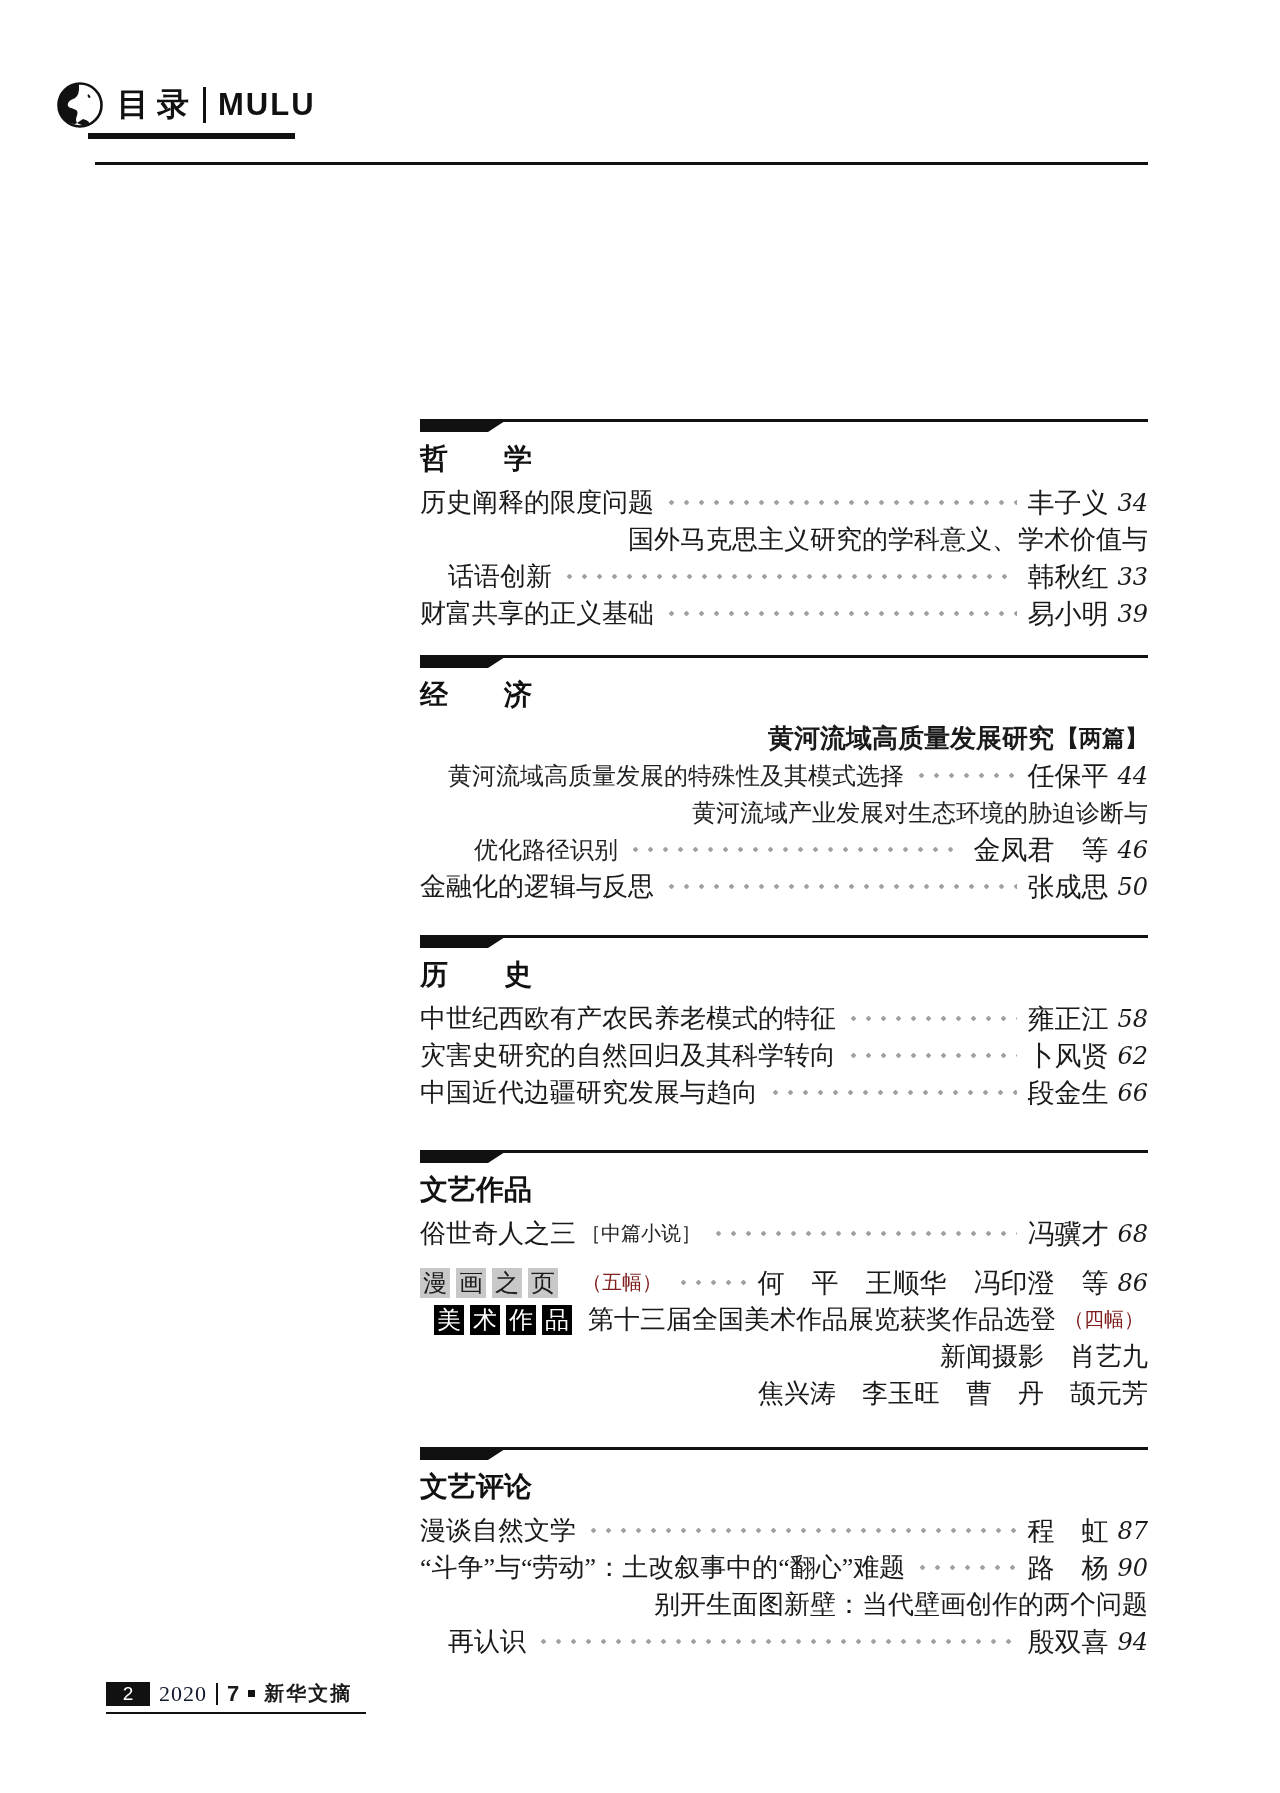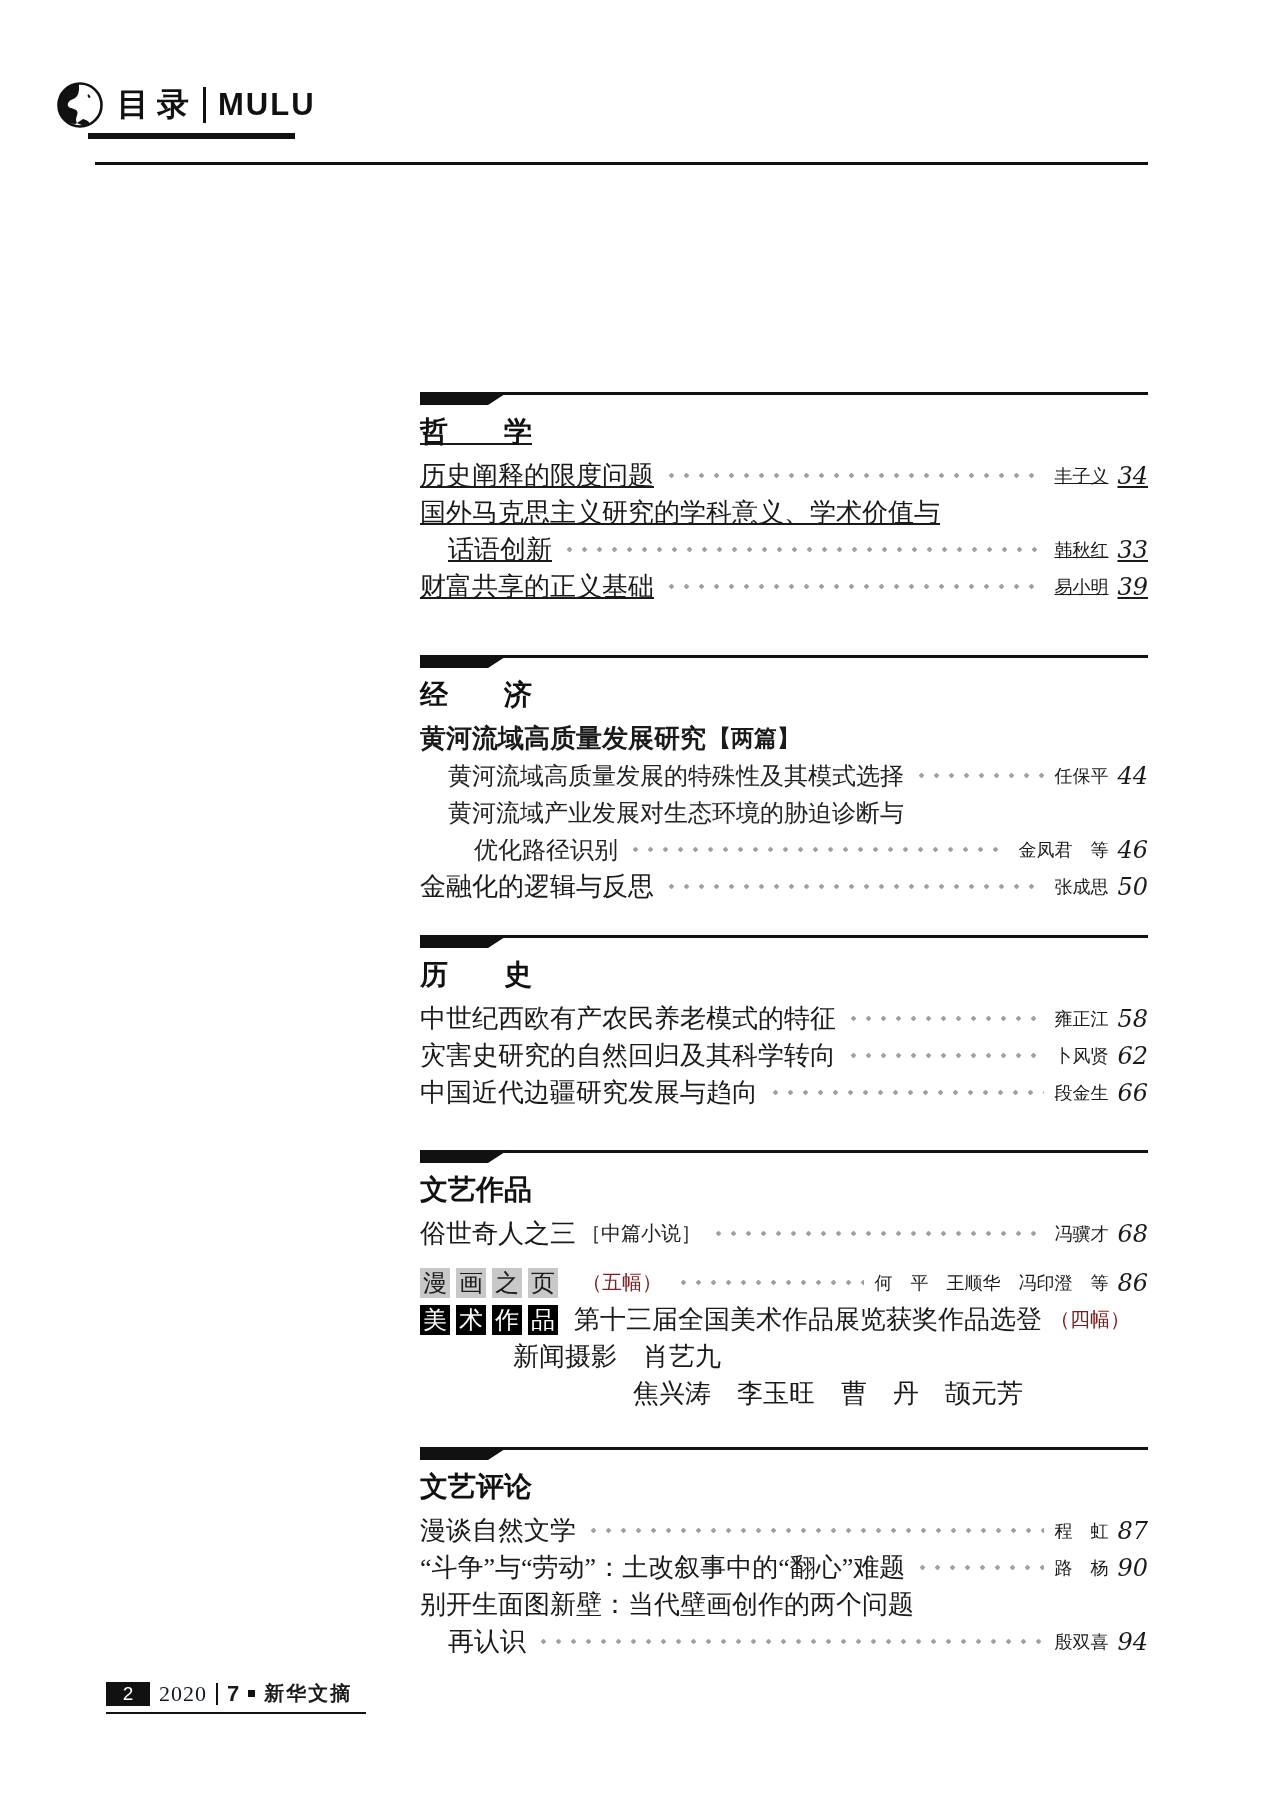--- a/index.html
+++ b/index.html
@@ -20,34 +20,34 @@
   .top-rule { position:absolute; left:95px; top:162px; width:1053px; height:3px; background:#111; }
 
   
   .section { position:absolute; left:420px; width:728px; }
   .secbar { position:relative; height:13px; }
   .secbar-line { position:absolute; top:0; left:0; width:100%; height:3px; background:#111; }
   .secbar-flag { position:absolute; top:0; left:0; width:88px; height:13px; background:#111;
                  clip-path:polygon(0 0, 100% 0, calc(100% - 20px) 100%, 0 100%); }
   .sec-title { margin:10px 0 8px; font-size:28px; font-weight:700; line-height:34px; color:#111; }
 
-  .row { display:flex; align-items:center; height:37px; font-size:26px; white-space:nowrap; }
+  .row { display:flex; align-items:center; height:37px; font-size:26px; white-space:nowrap;justify-content:flex-end; }
   .row .t { white-space:nowrap; }
   .gap-top { margin-top:12px; }
   .ind1 { padding-left:28px; }
   .ind2 { padding-left:54px; }
   .sub { font-family:"Liberation Sans", sans-serif; font-size:24px; color:#222; }
   .bold { font-weight:700; }
   .suffix-bold { font-weight:700; font-size:23px; margin-left:2px; }
   .suffix-small { font-size:20px; margin-left:5px; color:#222; }
   .note { font-size:20px; margin:0 4px 0 8px; color:#7f1d1d; }
 
   .leader { flex:1; height:37px; margin:0 10px;
     background:radial-gradient(circle, #a0a0a0 2px, transparent 2.4px) left center / 15px 5px repeat-x; }
-  .author { white-space:nowrap; font-size:18px; color:#1a1a1a; }
+  .author { white-space:nowrap; font-size:27px; color:#1a1a1a; }
   .page-num { font-family:"DejaVu Serif", serif; font-style:italic; font-size:24px; margin-left:9px; }
 
   .charbox { display:inline-block; width:30px; height:30px; line-height:30px; text-align:center;
              font-size:24px; margin-right:6px; font-family:"Liberation Serif", serif; }
   .box-gray  { background:#c8c8c8; color:#1a1a1a; }
   .box-black { background:#000000; color:#ffffff; }
   .boxes { display:inline-flex; align-items:center; margin-right:10px; }
 
   .authors-line1 { margin-left:213px; }
   .authors-line2 { margin-left:93px; }
@@ -75,21 +75,21 @@
       <path d="M28 39 c4 1 7 3 6 5 c-4 2 -9 1 -12 -1 z" fill="#111"></path>
       <path d="M33 14 c2 1 3 3 2 4 c-2 0 -3 -2 -2 -4 z" fill="#111"></path>
     </svg>
     <span class="mast-cn">目录</span>
     <span class="mast-div"></span>
     <span class="mast-en">MULU</span>
   </div>
   <div class="mast-underline"></div>
   <div class="top-rule"></div>
 
-  <div class="section" style="top:392px;text-decoration:underline;">
+  <div class="section" style="top:419px;">
     <div class="secbar">
         <span class="secbar-line"></span>
         <span class="secbar-flag"></span>
       </div>
     <div class="sec-title">哲　　学</div>
     <div class="row">
       <span class="t">历史阐释的限度问题</span>
       <span class="leader"></span>
       <span class="author">丰子义</span>
       <span class="page-num">34</span>

